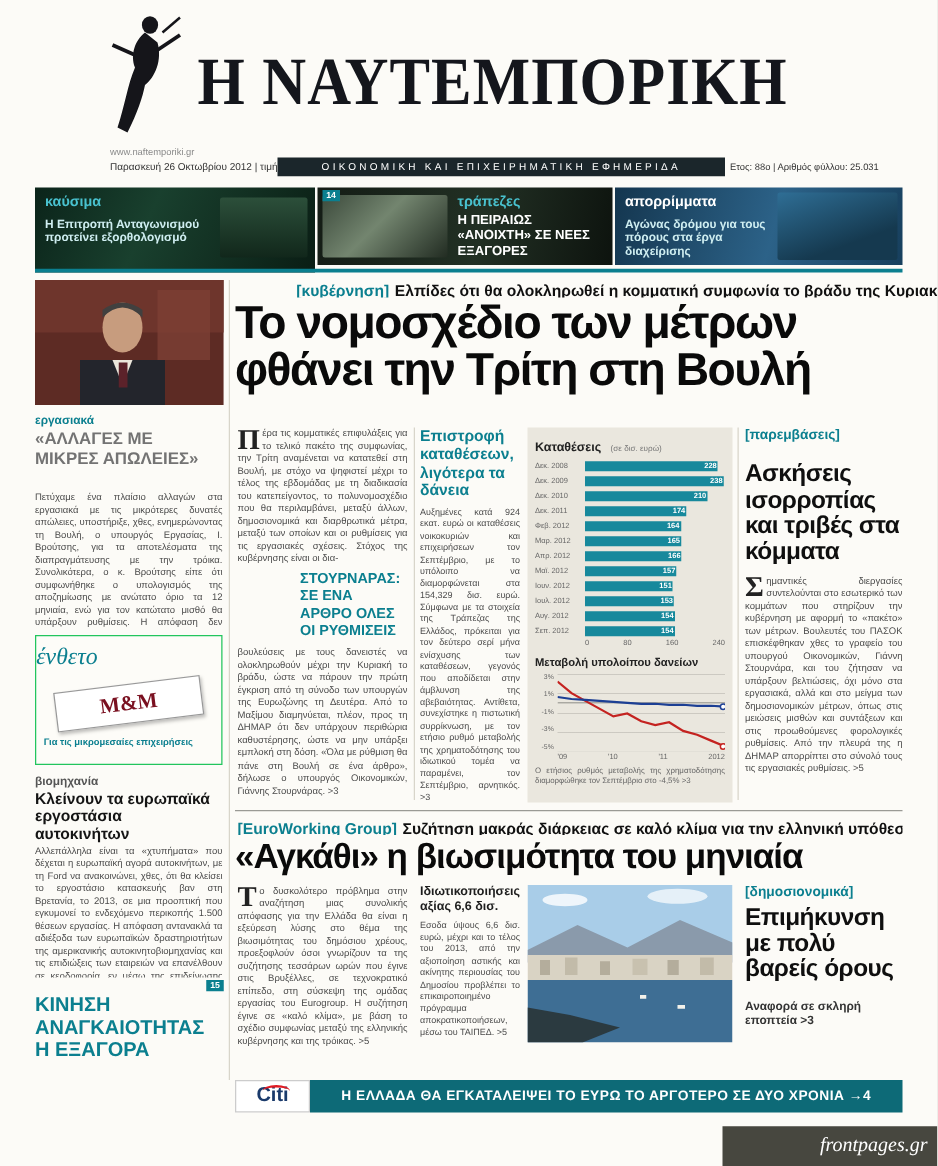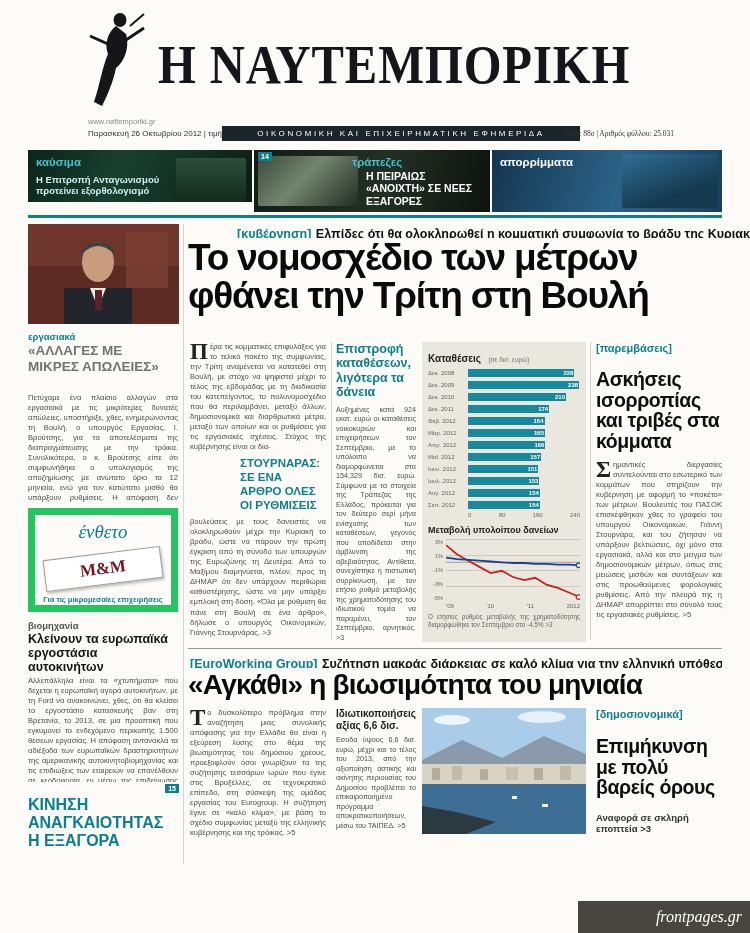--- a/index.html
+++ b/index.html
@@ -3,21 +3,21 @@
 <meta charset="utf-8">
 <style>
   *{box-sizing:border-box;margin:0;padding:0;}
   body{margin:0;background:#d9d8d4;font-family:"Liberation Sans",sans-serif;}
   .page{position:relative;width:750px;height:933px;background:#fcfbf7;margin:0 auto;overflow:hidden;}
   .abs{position:absolute;}
   .masthead-title{font-family:"Liberation Serif",serif;font-weight:bold;color:#14161c;font-size:54px;transform:scaleX(.9);transform-origin:left center;white-space:nowrap;letter-spacing:1px;}
   .site-url{font-size:7.5px;color:#8a8a8a;}
   .dateline{font-size:8px;color:#333;}
   .tagline{background:#1b262b;color:#fff;font-size:8px;letter-spacing:2.6px;display:flex;align-items:center;justify-content:center;white-space:nowrap;}
-  .issue{font-size:7.5px;color:#333;text-align:left;font-family:Liberation Serif, serif;}
+  .issue{font-size:7.5px;color:#333;text-align:center;}
   .teaser{overflow:hidden;color:#fff;}
   .t1{background:linear-gradient(115deg,#0b241a 0%,#19402e 40%,#0a1d14 100%);}
   .t2{background:linear-gradient(100deg,#141c15 0%,#223024 55%,#0d130e 100%);}
   .t3{background:linear-gradient(105deg,#14364f 0%,#2c6288 55%,#173f5d 100%);}
   .tk{font-weight:bold;font-size:11.5px;color:#49c2cf;}
   .tk-white{color:#fff;}
   .tt{font-size:9.5px;line-height:1.18;color:#cfeef1;font-weight:bold;}
   .tt-white{color:#fff;font-size:10.5px;}
   .badge{background:#0b7f8f;color:#fff;font-size:7px;font-weight:bold;padding:1px 3px;display:inline-block;line-height:1;}
   .accent-rule{background:#0b7f8f;}
@@ -51,21 +51,21 @@
   .loans-x{display:flex;justify-content:space-between;margin-left:18px;font-size:6px;color:#666;margin-top:2px;}
   .cap{font-size:6.3px;color:#666;line-height:1.25;margin-top:4px;text-align:justify;}
   .vr{background:#d8d5ca;}
   .divider{background:#9a9a95;}
   .citi-box{background:#fff;display:flex;align-items:center;justify-content:center;position:relative;flex:none;width:60px;height:100%;border:1px solid #ccc;}
   .citi-text{color:#1a3a6b;font-weight:bold;font-size:16px;}
   .citi-arc{position:absolute;width:22px;height:10px;border-top:2.5px solid #e01a22;border-radius:50%;top:3px;left:21px;}
   .bottom-bar{display:flex;height:26px;}
   .bottom-bar-teal{flex:1;background:#0d6a77;color:#fff;display:flex;align-items:center;justify-content:center;font-weight:bold;font-size:11px;letter-spacing:0.4px;white-space:nowrap;}
   .watermark{background:#47473f;color:#fff;font-family:"Liberation Serif",serif;font-style:italic;font-size:16px;display:flex;align-items:center;justify-content:flex-end;padding-right:8px;}
-  .insert-box{border:7px solid #22c55e;background:#fdfcf8;text-align:center;}
+  .insert-box{border:1px solid #22c55e;background:#fdfcf8;}
   .insert-label{color:#0b7f8f;font-family:"Liberation Serif",serif;font-style:italic;font-size:19px;margin-top:6px;}
   .mag{width:118px;height:32px;margin:10px auto 0;background:#fff;border:1px solid #999;box-shadow:1px 2px 3px rgba(0,0,0,.25);transform:rotate(-7deg);display:flex;align-items:center;justify-content:center;}
   .mag-text{font-family:"Liberation Serif",serif;font-weight:bold;font-size:17px;color:#7a1020;}
   .insert-caption{font-size:7.5px;color:#0b7f8f;font-weight:bold;margin-top:10px;padding:0 6px;}
   .acq-head{color:#0b7f8f;font-weight:bold;font-size:16px;line-height:1.12;}
   .sub-bold{font-size:9.5px;font-weight:bold;color:#333;}
   .cap-head{font-size:10px;font-weight:bold;color:#1d1d1d;line-height:1.15;margin-bottom:4px;}
 </style>
 </head>
 <body>
@@ -80,34 +80,35 @@
       <path d="M40 30 L58 18" stroke="#15151a" stroke-width="3"></path>
       <path d="M44 16 L58 4" stroke="#15151a" stroke-width="2"></path>
     </svg>
   </div>
   <div class="abs masthead-title" style="left:158px;top:34px;width:560px;height:66px;">Η ΝΑΥΤΕΜΠΟΡΙΚΗ</div>
   <div class="abs site-url" style="left:88px;top:117px;">www.naftemporiki.gr</div>
   <div class="abs dateline" style="left:88px;top:129px;width:220px;">Παρασκευή 26 Οκτωβρίου 2012 | τιμή: 1,30 €</div>
   <div class="abs tagline" style="left:222px;top:126px;width:358px;height:15px;">ΟΙΚΟΝΟΜΙΚΗ ΚΑΙ ΕΠΙΧΕΙΡΗΜΑΤΙΚΗ ΕΦΗΜΕΡΙΔΑ</div>
   <div class="abs issue" style="left:565px;top:129px;width:157px;">Ετος: 88ο | Αριθμός φύλλου: 25.031</div>
 
-  <div class="abs teaser t1" style="left:28px;top:150px;width:224px;height:52px;">
+  <div class="abs teaser t1" style="left:28px;top:150px;width:224px;height:68px;">
     <div class="abs" style="right:6px;top:8px;width:70px;height:48px;background:linear-gradient(180deg,#2c4f3a,#11271b);border-radius:2px;"></div>
     <div class="abs tk" style="left:8px;top:6px;">καύσιμα</div>
     <div class="abs tt" style="left:8px;top:24px;width:140px;">Η Επιτροπή Ανταγωνισμού προτείνει εξορθολογισμό</div>
   </div>
   <div class="abs teaser t2" style="left:254px;top:150px;width:236px;height:62px;">
     <div class="abs" style="left:4px;top:6px;width:100px;height:50px;background:linear-gradient(135deg,#3c4a3c 0%,#73856f 45%,#222c22 100%);border-radius:2px;"></div>
     <div class="abs badge" style="left:4px;top:2px;">14</div>
-    <div class="abs tk" style="left:98px;top:6px;">τράπεζες</div>
+    <div class="abs tk" style="left:112px;top:6px;">τράπεζες</div>
     <div class="abs tt tt-white" style="left:112px;top:20px;width:118px;">Η ΠΕΙΡΑΙΩΣ «ΑΝΟΙΧΤΗ» ΣΕ ΝΕΕΣ ΕΞΑΓΟΡΕΣ</div>
   </div>
   <div class="abs teaser t3" style="left:492px;top:150px;width:230px;height:62px;">
     <div class="abs" style="right:4px;top:4px;width:96px;height:54px;background:linear-gradient(160deg,#2f6e95 0%,#15394f 70%);border-radius:2px;"></div>
     <div class="abs tk tk-white" style="left:8px;top:6px;">απορρίμματα</div>
+    <div class="abs tt" style="left:8px;top:24px;width:120px;">Αγώνας δρόμου για τους πόρους στα έργα διαχείρισης</div>
   </div>
 
   <div class="abs accent-rule" style="left:28px;top:215px;width:694px;height:3px;"></div>
 
   <div class="abs" style="left:28px;top:224px;width:151px;height:100px;">
     <svg viewBox="0 0 151 100" width="151" height="100" preserveAspectRatio="none">
       <rect width="151" height="100" fill="#5d2b24"></rect>
       <rect x="0" y="0" width="151" height="42" fill="#6e352c"></rect>
       <rect x="98" y="8" width="42" height="56" fill="#7d4034" opacity="0.8"></rect>
       <ellipse cx="70" cy="38" rx="16" ry="20" fill="#c79c7e"></ellipse>
@@ -338,20 +339,27 @@
       <rect x="138" y="58" width="11" height="14" fill="#c2bba9"></rect>
       <rect y="76" width="164" height="50" fill="#3e6e94"></rect>
       <polygon points="0,126 0,98 34,104 74,114 44,126" fill="#2b3a40"></polygon>
       <rect x="90" y="88" width="5" height="3" fill="#f2f1ea"></rect>
       <rect x="120" y="96" width="6" height="3" fill="#f2f1ea"></rect>
     </svg>
   </div>
 
   <div class="abs" style="left:596px;top:708px;width:126px;height:150px;overflow:hidden;">
     <div class="kicker-tag" style="font-size:11px;">[δημοσιονομικά]</div>
-    <div class="headline-m" style="margin-top:16px;">Επιμήκυνση με πολύ βαρείς όρους</div>
+    <div class="headline-m" style="margin-top:4px;">Επιμήκυνση με πολύ βαρείς όρους</div>
     <div class="sub-bold" style="margin-top:14px;">Αναφορά σε σκληρή εποπτεία &gt;3</div>
   </div>
 
+  <div class="abs bottom-bar" style="left:188px;top:864px;width:534px;height:26px;">
+    <div class="citi-box">
+      <span class="citi-text">Citi</span>
+      <span class="citi-arc"></span>
+    </div>
+    <div class="bottom-bar-teal">Η ΕΛΛΑΔΑ ΘΑ ΕΓΚΑΤΑΛΕΙΨΕΙ ΤΟ ΕΥΡΩ ΤΟ ΑΡΓΟΤΕΡΟ ΣΕ ΔΥΟ ΧΡΟΝΙΑ →4</div>
+  </div>
 
   <div class="abs watermark" style="left:578px;top:901px;width:172px;height:32px;">frontpages.gr</div>
 
 </div>
 
 </body></html>

